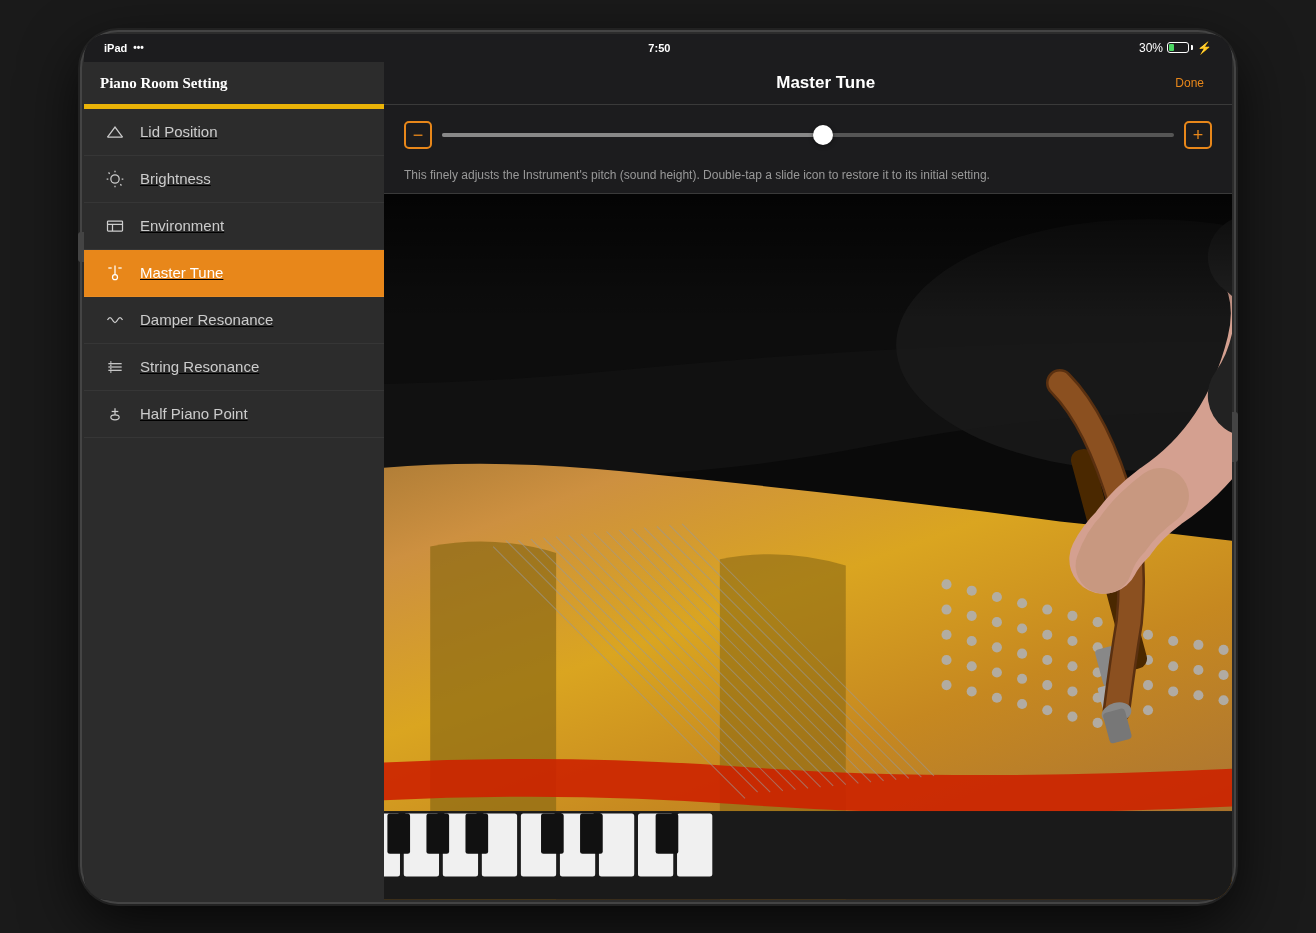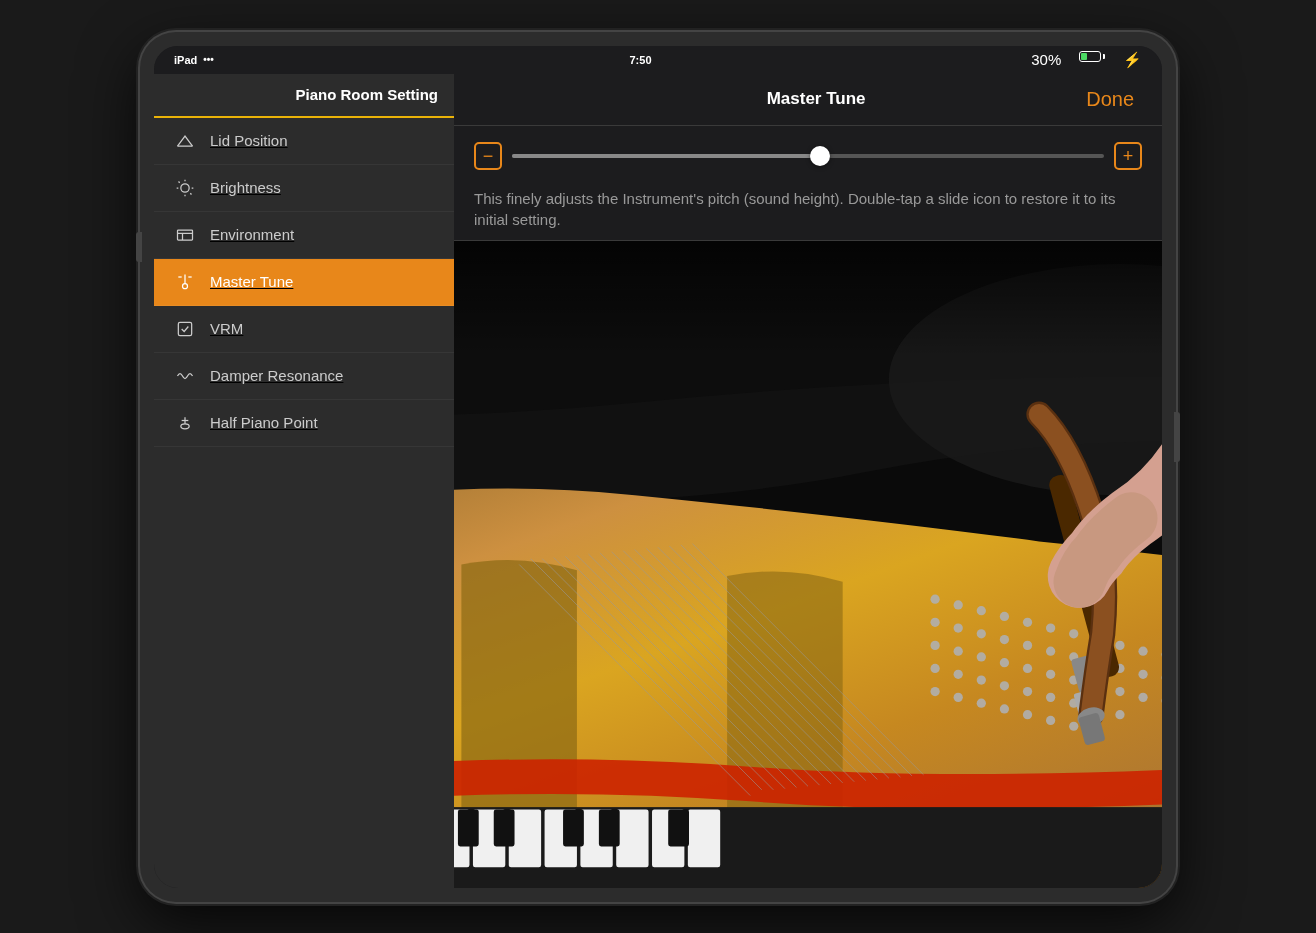--- a/index.html
+++ b/index.html
@@ -5,25 +5,25 @@
     * { margin: 0; padding: 0; box-sizing: border-box; }
     body {
       background: #1a1a1a;
       display: flex;
       justify-content: center;
       align-items: center;
       min-height: 100vh;
       font-family: -apple-system, 'Helvetica Neue', Arial, sans-serif;
     }
     .device-frame {
-      width: 1036px;
+      width: 1152px;
       height: 870px;
       background: #2c2c2c;
       border-radius: 36px;
-      padding: 14px;
+      padding: 2px;
       box-shadow:
         0 0 0 2px #444,
         0 0 0 4px #222,
         0 20px 60px rgba(0,0,0,0.8);
       position: relative;
     }
     .device-button-left {
       position: absolute;
       left: -4px;
       top: 200px;
@@ -69,23 +69,23 @@
       font-weight: 600;
     }
     .status-center {
       font-size: 11px;
       color: #fff;
       font-weight: 600;
       margin-left: 36px;
     }
     .status-right {
       display: flex;
-      align-items: flex-start;
-      gap: 18px;
-      font-size: 15px;
+      align-items: center;
+      gap: 4px;
+      font-size: 12px;
       color: #fff;
     }
     .wifi-icon { font-size: 10px; }
     .battery-bar {
       display: inline-flex;
       align-items: center;
       gap: 2px;
     }
     .battery-body {
       width: 22px;
@@ -118,22 +118,23 @@
     
     .sidebar {
       width: 300px;
       background: #2c2c2c;
       flex-shrink: 0;
       display: flex;
       flex-direction: column;
     }
     .sidebar-header {
       padding: 12px 16px;
-      text-align: right;
-      border-bottom: 2px solid #eab308;
+      text-align: left;
+      border-bottom: 5px solid #eab308;
+      font-family: Liberation Serif, serif;
     }
     .sidebar-header span {
       color: #fff;
       font-size: 15px;
       font-weight: 600;
     }
     .sidebar-item {
       display: flex;
       align-items: center;
       padding: 12px 20px;
@@ -189,21 +190,21 @@
     }
     .right-title {
       color: #fff;
       font-size: 17px;
       font-weight: 600;
       flex: 1;
       text-align: center;
     }
     .done-button {
       color: #E8871A;
-      font-size: 20px;
+      font-size: 12px;
       font-weight: 500;
       cursor: pointer;
       background: none;
       border: none;
       padding: 4px 8px;
     }
     .spacer { width: 80px; }
     
     .tune-control {
       padding: 16px 20px 8px;
@@ -259,21 +260,21 @@
       transform: translate(-50%, -50%);
       width: 20px;
       height: 20px;
       background: #fff;
       border-radius: 50%;
       box-shadow: 0 1px 4px rgba(0,0,0,0.5);
     }
     .tune-description {
       padding: 10px 20px;
       color: #999;
-      font-size: 15px;
+      font-size: 12px;
       line-height: 1.4;
       flex-shrink: 0;
       border-bottom: 1px solid #3a3a3a;
     }
     
     .piano-image-area {
       flex: 1;
       overflow: hidden;
       position: relative;
     }
@@ -359,39 +360,41 @@
             <svg viewBox="0 0 24 24" style="stroke:#fff">
                 <path d="M12 3 L12 14"></path>
                 <circle cx="12" cy="17" r="3"></circle>
                 <line x1="8" y1="6" x2="4" y2="6"></line>
                 <line x1="16" y1="6" x2="20" y2="6"></line>
               </svg>
           </div>
           <span class="sidebar-item-label">Master Tune</span>
         </div>
 
-        <div class="sidebar-item">
-          <div class="sidebar-item-icon">
-            <svg viewBox="0 0 24 24">
-                <rect x="4" y="4" width="16" height="16" rx="2"></rect>
-                <path d="M8 12 L11 15 L16 9"></path>
-              </svg>
-          </div>
-          <span class="sidebar-item-label">VRM</span>
-        </div>
 
         <div class="sidebar-item">
           <div class="sidebar-item-icon">
             <svg viewBox="0 0 24 24">
                 <path d="M3 12 Q6 6 9 12 Q12 18 15 12 Q18 6 21 12"></path>
               </svg>
           </div>
           <span class="sidebar-item-label">Damper Resonance</span>
         </div>
 
+        <div class="sidebar-item">
+          <div class="sidebar-item-icon">
+            <svg viewBox="0 0 24 24">
+                <line x1="4" y1="8" x2="20" y2="8"></line>
+                <line x1="4" y1="12" x2="20" y2="12"></line>
+                <line x1="4" y1="16" x2="20" y2="16"></line>
+                <path d="M7 5 L7 19" stroke-dasharray="2 2"></path>
+              </svg>
+          </div>
+          <span class="sidebar-item-label">String Resonance</span>
+        </div>
 
         <div class="sidebar-item">
           <div class="sidebar-item-icon">
             <svg viewBox="0 0 24 24">
                 <ellipse cx="12" cy="16" rx="5" ry="3"></ellipse>
                 <line x1="12" y1="5" x2="12" y2="13"></line>
                 <line x1="8" y1="9" x2="16" y2="9"></line>
               </svg>
           </div>
           <span class="sidebar-item-label">Half Piano Point</span>

